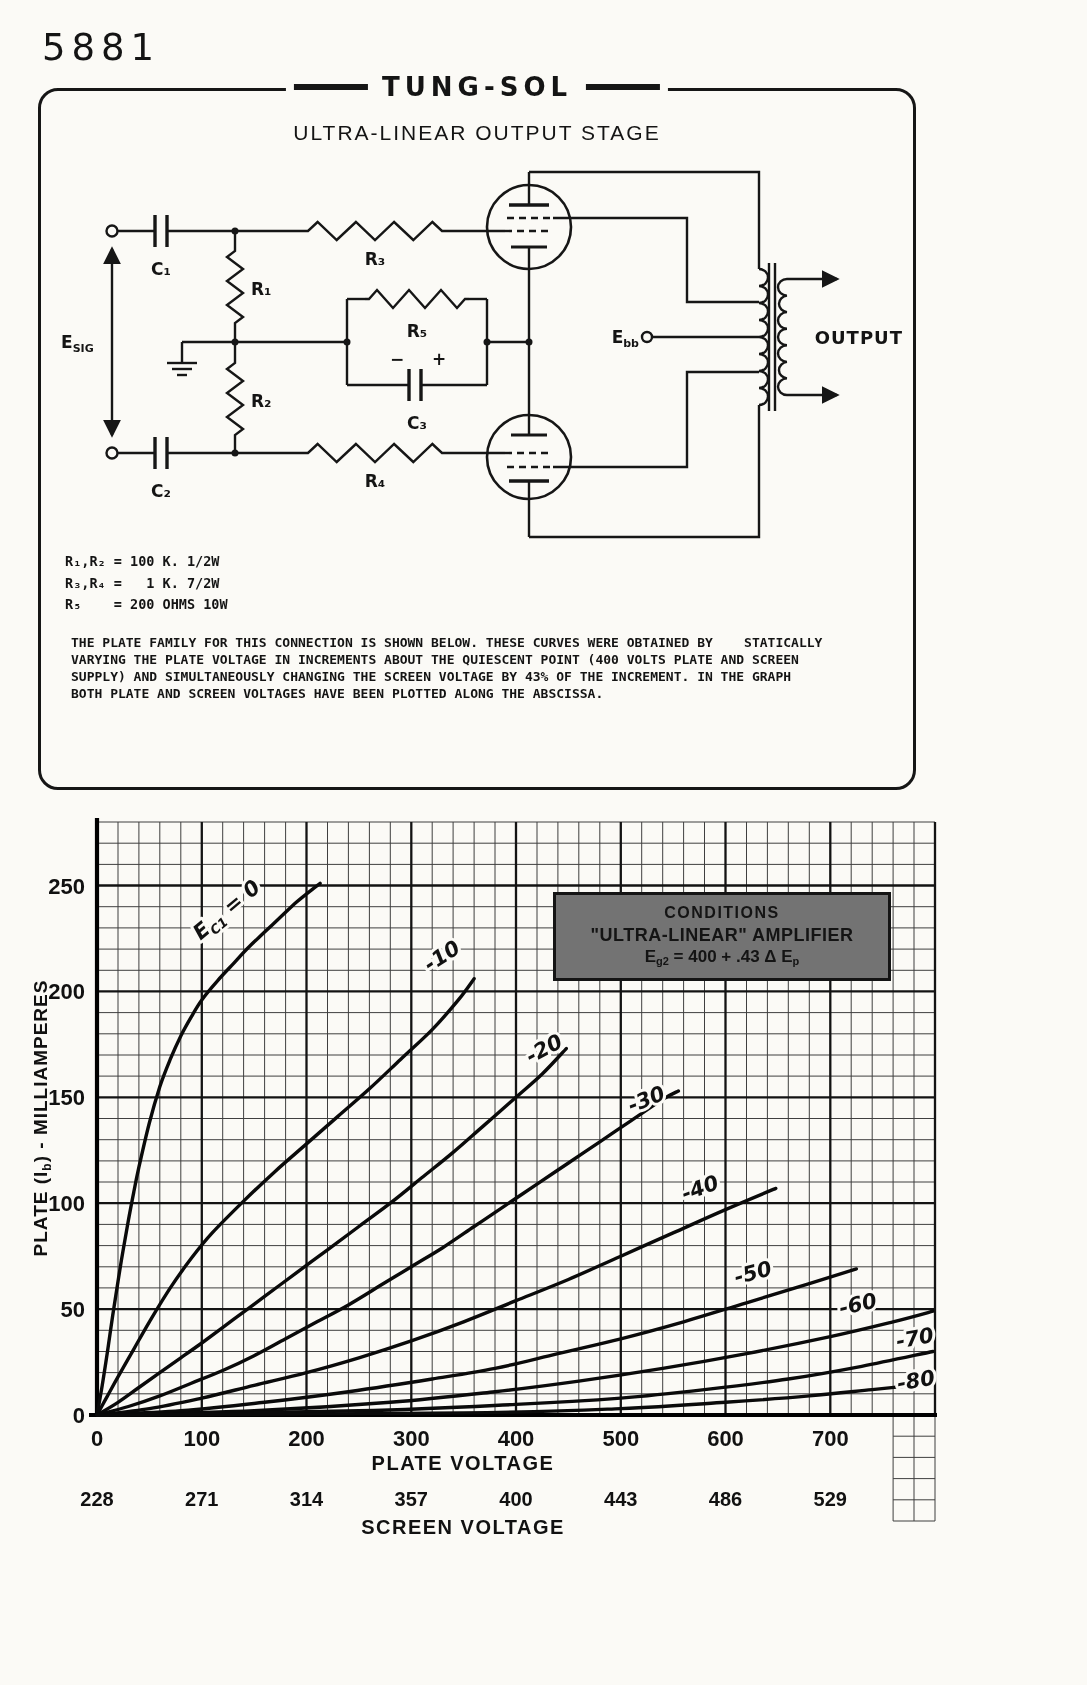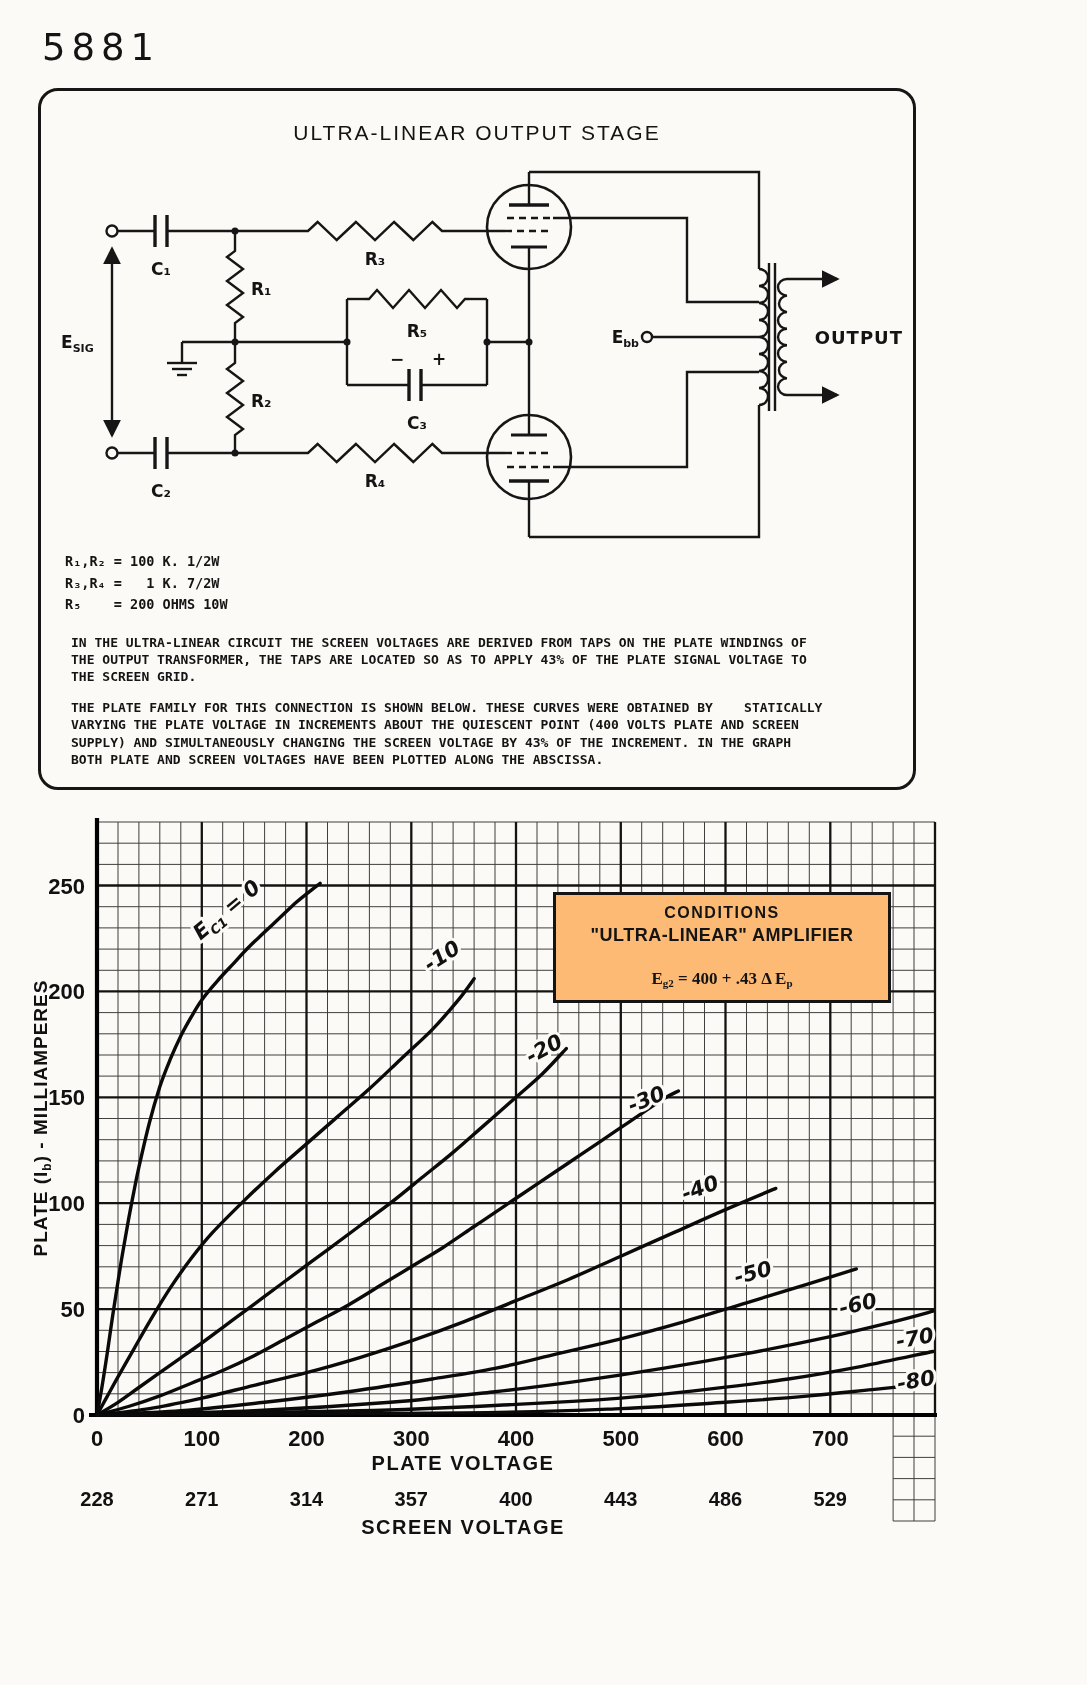--- a/index.html
+++ b/index.html
@@ -42,32 +42,37 @@
   .axis{stroke:#000;stroke-width:4.2;fill:none}
   .tick text{font-family:"Liberation Sans",sans-serif;font-weight:bold;font-size:22px;fill:#111}
   .tick2 text{font-family:"Liberation Sans",sans-serif;font-weight:bold;font-size:20px;fill:#111}
   .axis-title{font-family:"Liberation Sans",sans-serif;font-weight:bold;font-size:20px;letter-spacing:1.5px;fill:#111}
   .ytitle{font-family:"Liberation Sans",sans-serif;font-weight:bold;font-size:19px;letter-spacing:1px;fill:#111}
   .ysub{font-size:12px}
   .curve{fill:none;stroke:#0a0a0a;stroke-width:3.4;stroke-linecap:round}
   .clabel{font-family:"DejaVu Sans",sans-serif;font-style:italic;font-weight:bold;font-size:21px;fill:#111;paint-order:stroke;stroke:#fbfaf6;stroke-width:6px;stroke-linejoin:round}
   .csub{font-size:13px}
 
-  .cond{position:absolute;left:528px;top:80px;width:338px;border:3px solid #141414;background:#fdba74;text-align:center;padding:9px 6px 11px}
+  .cond{position:absolute;left:528px;top:80px;width:338px;border:3px solid #141414;background:#737373;text-align:center;padding:9px 6px 11px}
   .cond-l1{font-size:16px;font-weight:bold;letter-spacing:1.5px}
   .cond-l2{font-size:18px;font-weight:bold;letter-spacing:.5px;margin-top:3px}
-  .cond-eq{font-size:17px;font-weight:bold;margin-top:23px;font-family:Liberation Serif, serif}
+  .cond-eq{font-size:17px;font-weight:bold;margin-top:1px;font-family:Liberation Sans, sans-serif}
   .eqsub{font-size:11px;vertical-align:-3px}
 </style>
 </head>
 <body>
 
 <div class="tube-number">5881</div>
 
 <div class="spec-box">
+  <div class="brand">
+    <span class="brand-bar"></span>
+    <span class="brand-text">TUNG-SOL</span>
+    <span class="brand-bar"></span>
+  </div>
   <div class="box-title">ULTRA-LINEAR OUTPUT STAGE</div>
 
   <svg id="schematic" width="860" height="392" viewBox="0 0 860 392">
     <defs>
       <marker id="arr" viewBox="0 0 10 10" refX="8.5" refY="5" markerWidth="7.5" markerHeight="7.5" orient="auto-start-reverse">
           <path d="M0,0L10,5L0,10z"></path>
         </marker>
     </defs>
     <g class="w">
 
@@ -175,23 +180,20 @@
 
   <div class="values">
     <div class="vcol1" id="values-col1">
         <div class="vline"><span>R₁,R₂</span><span> = 100 K. 1/2W</span></div>
         <div class="vline"><span>R₃,R₄</span><span> =   1 K. 7/2W</span></div>
         <div class="vline"><span>R₅</span><span>    = 200 OHMS 10W</span></div>
       </div>
   </div>
 
   <div class="notes">
-    <div class="note">IN THE ULTRA-LINEAR CIRCUIT THE SCREEN VOLTAGES ARE DERIVED FROM TAPS ON THE PLATE WINDINGS OF
-THE OUTPUT TRANSFORMER, THE TAPS ARE LOCATED SO AS TO APPLY 43% OF THE PLATE SIGNAL VOLTAGE TO
-THE SCREEN GRID.</div>
     <div class="note">THE PLATE FAMILY FOR THIS CONNECTION IS SHOWN BELOW. THESE CURVES WERE OBTAINED BY    STATICALLY
 VARYING THE PLATE VOLTAGE IN INCREMENTS ABOUT THE QUIESCENT POINT (400 VOLTS PLATE AND SCREEN
 SUPPLY) AND SIMULTANEOUSLY CHANGING THE SCREEN VOLTAGE BY 43% OF THE INCREMENT. IN THE GRAPH
 BOTH PLATE AND SCREEN VOLTAGES HAVE BEEN PLOTTED ALONG THE ABSCISSA.</div>
   </div>
 </div>
 
 <div class="chart-wrap">
   <svg id="plate-chart" width="1020" height="745" viewBox="0 0 1020 745">
     <text class="axis-title" x="438" y="658" text-anchor="middle">PLATE VOLTAGE</text>

